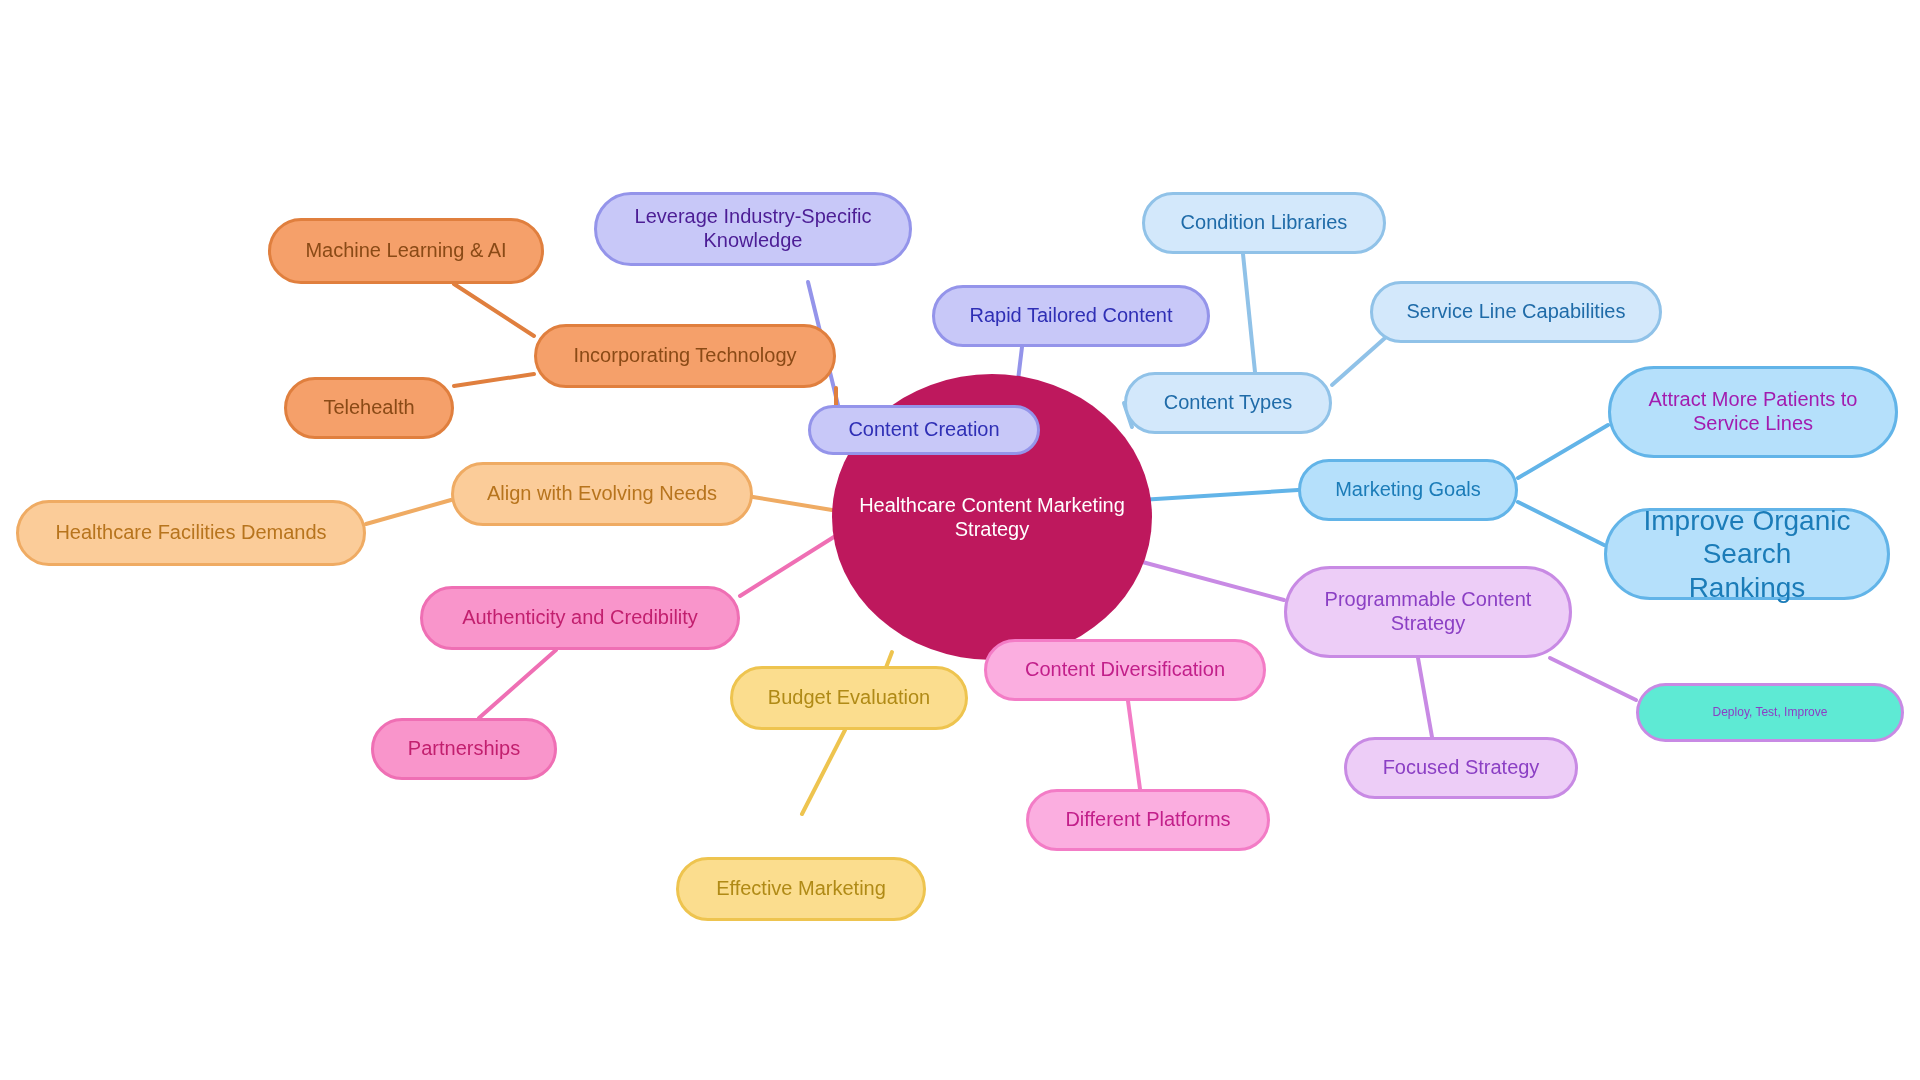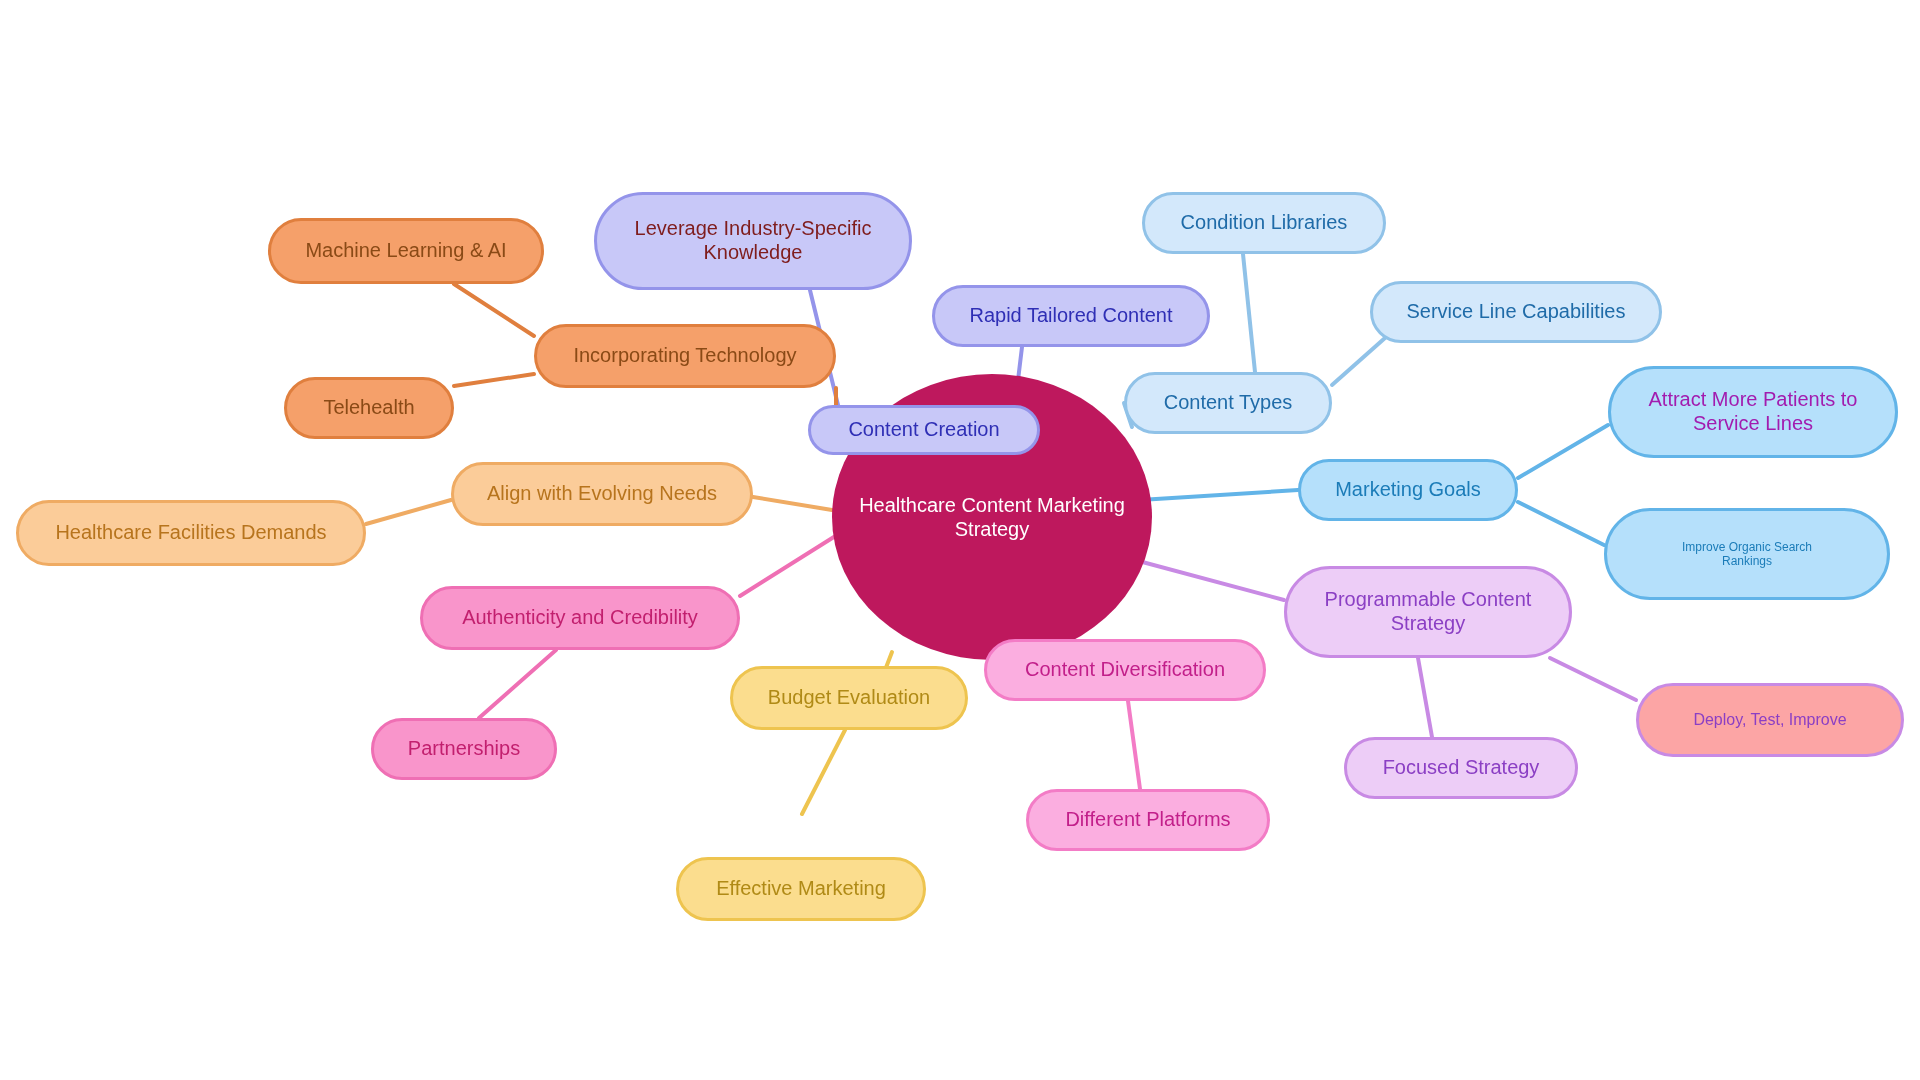--- a/index.html
+++ b/index.html
@@ -77,39 +77,39 @@
       <path d="M 1040 630 L 1060 639" stroke="#f37cc6" stroke-width="4" fill="none" stroke-linecap="round"></path>
       <path d="M 1128 701 L 1140 789" stroke="#f37cc6" stroke-width="4" fill="none" stroke-linecap="round"></path>
       <path d="M 845 530 L 740 596" stroke="#ef6fb4" stroke-width="4" fill="none" stroke-linecap="round"></path>
       <path d="M 556 650 L 479 718" stroke="#ef6fb4" stroke-width="4" fill="none" stroke-linecap="round"></path>
       <path d="M 892 652 L 882 678" stroke="#eec44f" stroke-width="4" fill="none" stroke-linecap="round"></path>
       <path d="M 845 730 L 802 814" stroke="#eec44f" stroke-width="4" fill="none" stroke-linecap="round"></path>
     </svg>
   <div id="node-layer">
       <div class="node-root" style="left: 832px; top: 374px; width: 320px; height: 286px; background: #be185d; color: rgb(255, 255, 255); font-size: 20px;">Healthcare Content Marketing Strategy</div>
       <div class="node" style="left: 808px; top: 405px; width: 232px; height: 50px; background: rgb(200, 200, 248); border-color: rgb(148, 148, 234); color: rgb(47, 47, 181); font-size: 20px;">Content Creation</div>
-      <div class="node" style="left: 594px; top: 192px; width: 318px; height: 98px; background: rgb(200, 200, 248); border-color: rgb(148, 148, 234); color: #7f1d1d; font-size: 20px;">Leverage Industry-Specific
+      <div class="node" style="left: 594px; top: 192px; width: 318px; height: 74px; background: rgb(200, 200, 248); border-color: rgb(148, 148, 234); color: #4c1d95; font-size: 20px;">Leverage Industry-Specific
 Knowledge</div>
       <div class="node" style="left: 932px; top: 285px; width: 278px; height: 62px; background: rgb(200, 200, 248); border-color: rgb(148, 148, 234); color: rgb(47, 47, 181); font-size: 20px;">Rapid Tailored Content</div>
       <div class="node" style="left: 534px; top: 324px; width: 302px; height: 64px; background: rgb(245, 160, 106); border-color: rgb(224, 127, 62); color: rgb(138, 74, 22); font-size: 20px;">Incorporating Technology</div>
       <div class="node" style="left: 268px; top: 218px; width: 276px; height: 66px; background: rgb(245, 160, 106); border-color: rgb(224, 127, 62); color: rgb(138, 74, 22); font-size: 20px;">Machine Learning &amp; AI</div>
       <div class="node" style="left: 284px; top: 365px; width: 170px; height: 62px; background: rgb(245, 160, 106); border-color: rgb(224, 127, 62); color: rgb(138, 74, 22); font-size: 20px; margin-top: 12px;">Telehealth</div>
       <div class="node" style="left: 451px; top: 462px; width: 302px; height: 64px; background: rgb(251, 204, 153); border-color: rgb(239, 171, 99); color: rgb(183, 116, 29); font-size: 20px;">Align with Evolving Needs</div>
       <div class="node" style="left: 16px; top: 500px; width: 350px; height: 66px; background: rgb(251, 204, 153); border-color: rgb(239, 171, 99); color: rgb(183, 116, 29); font-size: 20px;">Healthcare Facilities Demands</div>
       <div class="node" style="left: 1124px; top: 372px; width: 208px; height: 62px; background: rgb(211, 232, 251); border-color: rgb(144, 194, 232); color: rgb(31, 107, 168); font-size: 20px;">Content Types</div>
       <div class="node" style="left: 1142px; top: 192px; width: 244px; height: 62px; background: rgb(211, 232, 251); border-color: rgb(144, 194, 232); color: rgb(31, 107, 168); font-size: 20px;">Condition Libraries</div>
       <div class="node" style="left: 1370px; top: 281px; width: 292px; height: 62px; background: rgb(211, 232, 251); border-color: rgb(144, 194, 232); color: rgb(31, 107, 168); font-size: 20px;">Service Line Capabilities</div>
       <div class="node" style="left: 1298px; top: 459px; width: 220px; height: 62px; background: rgb(181, 224, 251); border-color: rgb(98, 180, 232); color: rgb(27, 124, 184); font-size: 20px;">Marketing Goals</div>
       <div class="node" style="left: 1608px; top: 366px; width: 290px; height: 92px; background: rgb(181, 224, 251); border-color: rgb(98, 180, 232); color: #a21caf; font-size: 20px;">Attract More Patients to
 Service Lines</div>
-      <div class="node" style="left: 1604px; top: 508px; width: 286px; height: 92px; background: rgb(181, 224, 251); border-color: rgb(98, 180, 232); color: rgb(27, 124, 184); font-size: 12px;">Improve Organic Search
+      <div class="node" style="left: 1604px; top: 508px; width: 286px; height: 92px; background: rgb(181, 224, 251); border-color: rgb(98, 180, 232); color: rgb(27, 124, 184); font-size: 28px;">Improve Organic Search
 Rankings</div>
       <div class="node" style="left: 1284px; top: 566px; width: 288px; height: 92px; background: rgb(237, 205, 247); border-color: rgb(200, 138, 228); color: rgb(139, 63, 196); font-size: 20px;">Programmable Content
 Strategy</div>
-      <div class="node" style="left: 1636px; top: 683px; width: 268px; height: 74px; background: #fca5a5; border-color: rgb(200, 138, 228); color: rgb(139, 63, 196); font-size: 16px;">Deploy, Test, Improve</div>
+      <div class="node" style="left: 1636px; top: 683px; width: 268px; height: 59px; background: #5eead4; border-color: rgb(200, 138, 228); color: rgb(139, 63, 196); font-size: 12px;">Deploy, Test, Improve</div>
       <div class="node" style="left: 1344px; top: 737px; width: 234px; height: 62px; background: rgb(237, 205, 247); border-color: rgb(200, 138, 228); color: rgb(139, 63, 196); font-size: 20px;">Focused Strategy</div>
       <div class="node" style="left: 984px; top: 639px; width: 282px; height: 62px; background: rgb(251, 174, 224); border-color: rgb(243, 124, 198); color: rgb(194, 31, 138); font-size: 20px;">Content Diversification</div>
       <div class="node" style="left: 1026px; top: 789px; width: 244px; height: 62px; background: rgb(251, 174, 224); border-color: rgb(243, 124, 198); color: rgb(194, 31, 138); font-size: 20px;">Different Platforms</div>
       <div class="node" style="left: 420px; top: 586px; width: 320px; height: 64px; background: rgb(249, 149, 203); border-color: rgb(239, 111, 180); color: rgb(194, 31, 110); font-size: 20px;">Authenticity and Credibility</div>
       <div class="node" style="left: 371px; top: 718px; width: 186px; height: 62px; background: rgb(249, 149, 203); border-color: rgb(239, 111, 180); color: rgb(194, 31, 110); font-size: 20px;">Partnerships</div>
       <div class="node" style="left: 730px; top: 666px; width: 238px; height: 64px; background: rgb(251, 221, 142); border-color: rgb(238, 196, 79); color: rgb(176, 138, 22); font-size: 20px;">Budget Evaluation</div>
       <div class="node" style="left: 676px; top: 814px; width: 250px; height: 64px; background: rgb(251, 221, 142); border-color: rgb(238, 196, 79); color: rgb(176, 138, 22); font-size: 20px; margin-top: 43px;">Effective Marketing</div>
     </div>
 </div>
 

